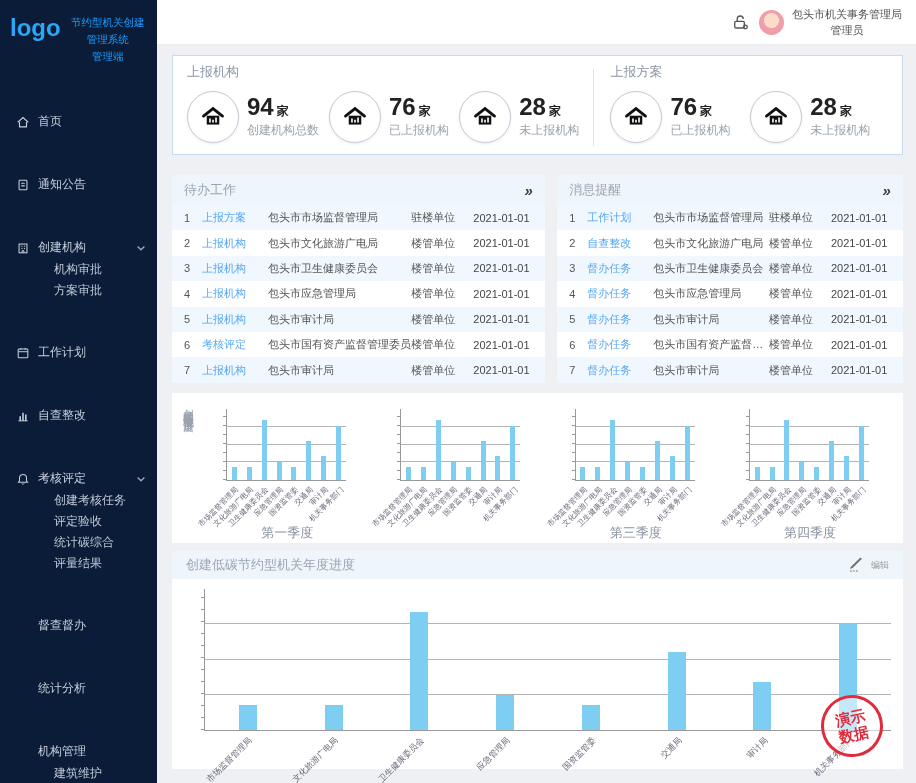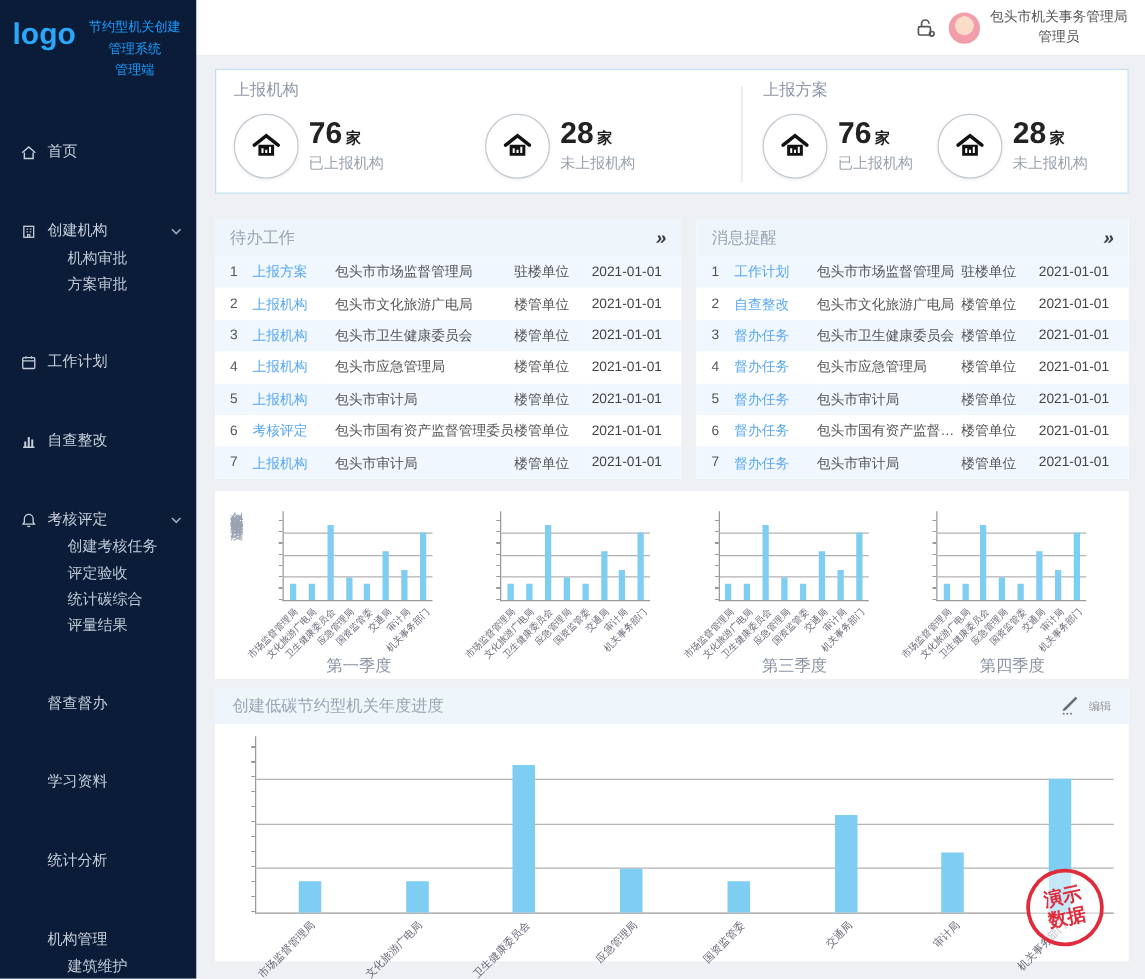--- a/index.html
+++ b/index.html
@@ -107,20 +107,29 @@
           <svg viewBox="0 0 16 16" fill="none" stroke="currentColor" stroke-width="1.3">
             <path d="M2 8.3 8 3l6 5.3"></path>
             <path d="M4 8v5.5h8V8"></path>
           </svg>
         </span>
         <span class="mlb">首页</span>
       </div>
       <div class="mi">
         <span class="mic">
           <svg viewBox="0 0 16 16" fill="none" stroke="currentColor" stroke-width="1.2">
+            <rect x="3.5" y="2.5" width="9" height="11" rx="1"></rect>
+            <path d="M6 6h4M6 9h4"></path>
+          </svg>
+        </span>
+        <span class="mlb">通知公告</span>
+      </div>
+      <div class="mi">
+        <span class="mic">
+          <svg viewBox="0 0 16 16" fill="none" stroke="currentColor" stroke-width="1.2">
             <rect x="3.5" y="3.5" width="9" height="10"></rect>
             <path d="M6 6h1.4M9 6h1.4M6 8.5h1.4M9 8.5h1.4M7 13.5v-2.5h2v2.5" stroke-width="1.1"></path>
           </svg>
         </span>
         <span class="mlb">创建机构</span>
         <span class="chev">
           <svg viewBox="0 0 12 12" fill="none" stroke="#9aa6b8" stroke-width="1.4">
             <path d="M2.6 4.4 6 7.8l3.4-3.4"></path>
           </svg>
         </span>
@@ -159,24 +168,20 @@
           </svg>
         </span>
       </div>
       <div class="smi">创建考核任务</div>
       <div class="smi">评定验收</div>
       <div class="smi">统计碳综合</div>
       <div class="smi">评量结果</div>
       <div class="mi">
         <span class="mic"></span>
         <span class="mlb">督查督办</span>
-      </div>
-      <div class="mi">
-        <span class="mic"></span>
-        <span class="mlb">学习资料</span>
       </div>
       <div class="mi">
         <span class="mic"></span>
         <span class="mlb">统计分析</span>
       </div>
       <div class="mi">
         <span class="mic"></span>
         <span class="mlb">机构管理</span>
       </div>
       <div class="smi">建筑维护</div>
@@ -199,20 +204,33 @@
     </div>
   </div>
 </header>
 
 <main class="main">
 
   <section class="stats-panel">
     <div class="stats-group left">
       <div class="group-title">上报机构</div>
       <div class="stat-items" id="stats-left">
+          <div class="stat">
+            <span class="stat-circle">
+              <svg viewBox="0 0 24 24">
+                <path d="M3.2 11.2 12 4.2l8.8 7" stroke="#111" stroke-width="2.6" fill="none" stroke-linecap="round"></path>
+                <path d="M6.2 10.8h11.6V19H6.2z" fill="#111"></path>
+                <path d="M9.2 17v-3.6M12 17v-2.4M14.8 17v-4.6" stroke="#fff" stroke-width="1.5"></path>
+              </svg>
+            </span>
+            <div class="stat-txt">
+              <div class="stat-num">94<span class="unit">家</span></div>
+              <div class="stat-label">创建机构总数</div>
+            </div>
+          </div>
           <div class="stat">
             <span class="stat-circle">
               <svg viewBox="0 0 24 24">
                 <path d="M3.2 11.2 12 4.2l8.8 7" stroke="#111" stroke-width="2.6" fill="none" stroke-linecap="round"></path>
                 <path d="M6.2 10.8h11.6V19H6.2z" fill="#111"></path>
                 <path d="M9.2 17v-3.6M12 17v-2.4M14.8 17v-4.6" stroke="#fff" stroke-width="1.5"></path>
               </svg>
             </span>
             <div class="stat-txt">
               <div class="stat-num">76<span class="unit">家</span></div>

